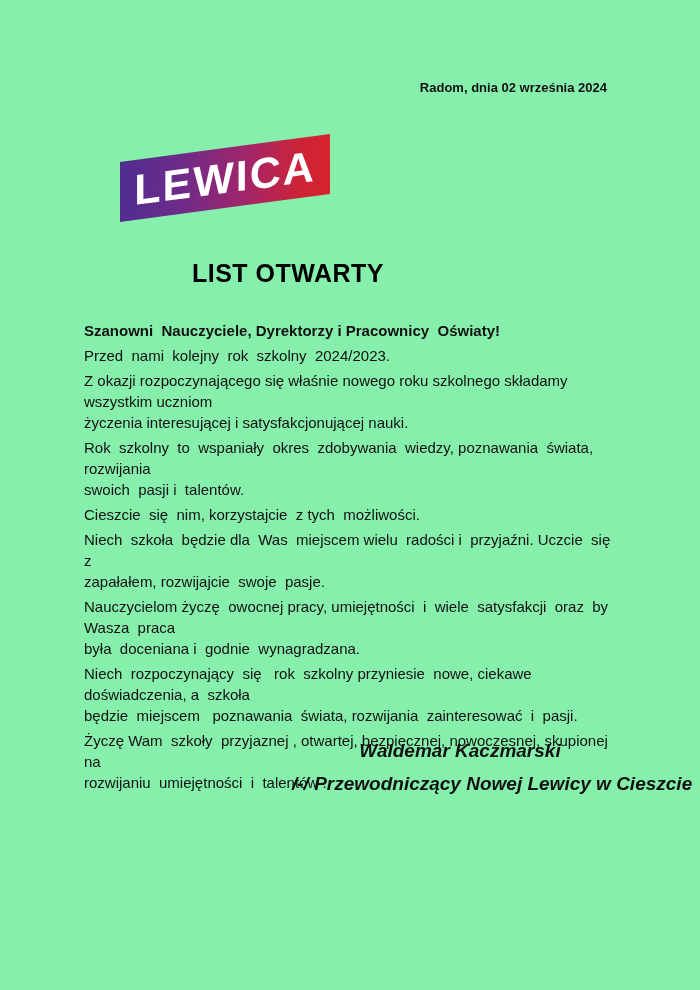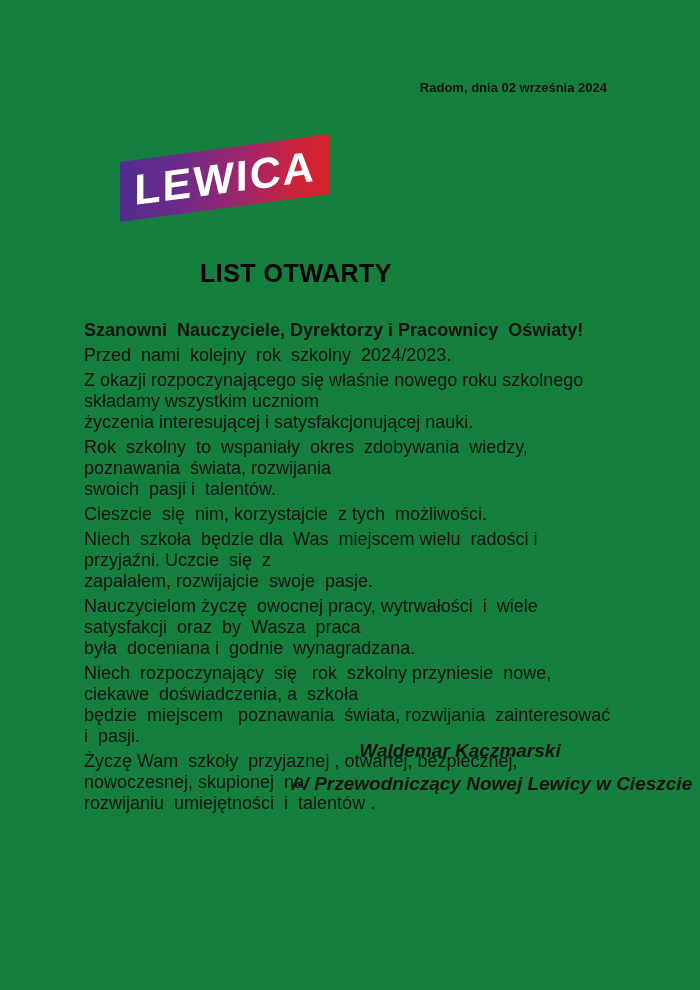--- a/index.html
+++ b/index.html
@@ -11,21 +11,21 @@
     width: 700px;
     height: 990px;
     position: relative;
     font-family: "Liberation Sans", sans-serif;
     color: #111111;
     overflow: hidden;
   }
   .page {
     position: absolute;
     inset: 0;
-    background: #15803d;
+    background: #86efac;
   }
   .date-line {
     position: absolute;
     top: 80px;
     right: 93px;
     font-size: 13px;
     font-weight: bold;
     color: #111111;
     white-space: nowrap;
   }
@@ -50,37 +50,37 @@
     color: #ffffff;
     font-weight: bold;
     font-size: 43px;
     letter-spacing: 2px;
     line-height: 1;
     user-select: none;
   }
   .letter-title {
     position: absolute;
     top: 259px;
-    left: 12px;
+    left: 4px;
     width: 568px;
     text-align: center;
     font-size: 25px;
     font-weight: bold;
     letter-spacing: 0.5px;
     color: #000000;
   }
   .letter-body {
     position: absolute;
     left: 84px;
     top: 320px;
     width: 534px;
   }
   .para {
     margin: 0 0 4px 0;
-    font-size: 18px;
+    font-size: 15px;
     line-height: 21px;
     white-space: pre-wrap;
     color: #111111;
   }
   .para.bold {
     font-weight: bold;
   }
   .signature {
     position: absolute;
     top: 741px;
@@ -119,21 +119,21 @@
   <div class="letter-body">
     <p class="para bold">Szanowni  Nauczyciele, Dyrektorzy i Pracownicy  Oświaty!</p>
     <p class="para">Przed  nami  kolejny  rok  szkolny  2024/2023.</p>
     <p class="para">Z okazji rozpoczynającego się właśnie nowego roku szkolnego składamy wszystkim uczniom
 życzenia interesującej i satysfakcjonującej nauki.</p>
     <p class="para">Rok  szkolny  to  wspaniały  okres  zdobywania  wiedzy, poznawania  świata, rozwijania
 swoich  pasji i  talentów.</p>
     <p class="para">Cieszcie  się  nim, korzystajcie  z tych  możliwości.</p>
     <p class="para">Niech  szkoła  będzie dla  Was  miejscem wielu  radości i  przyjaźni. Uczcie  się  z
 zapałałem, rozwijajcie  swoje  pasje.</p>
-    <p class="para">Nauczycielom życzę  owocnej pracy, wytrwałości  i  wiele  satysfakcji  oraz  by  Wasza  praca
+    <p class="para">Nauczycielom życzę  owocnej pracy, umiejętności  i  wiele  satysfakcji  oraz  by  Wasza  praca
 była  doceniana i  godnie  wynagradzana.</p>
     <p class="para">Niech  rozpoczynający  się   rok  szkolny przyniesie  nowe, ciekawe  doświadczenia, a  szkoła
 będzie  miejscem   poznawania  świata, rozwijania  zainteresować  i  pasji.</p>
     <p class="para">Życzę Wam  szkoły  przyjaznej , otwartej, bezpiecznej, nowoczesnej, skupionej  na
 rozwijaniu  umiejętności  i  talentów .</p>
   </div>
 
   <div class="signature">
     <div class="sig-name">Waldemar Kaczmarski</div>
     <div class="sig-role">/-/ Przewodniczący Nowej Lewicy w Cieszcie</div>

